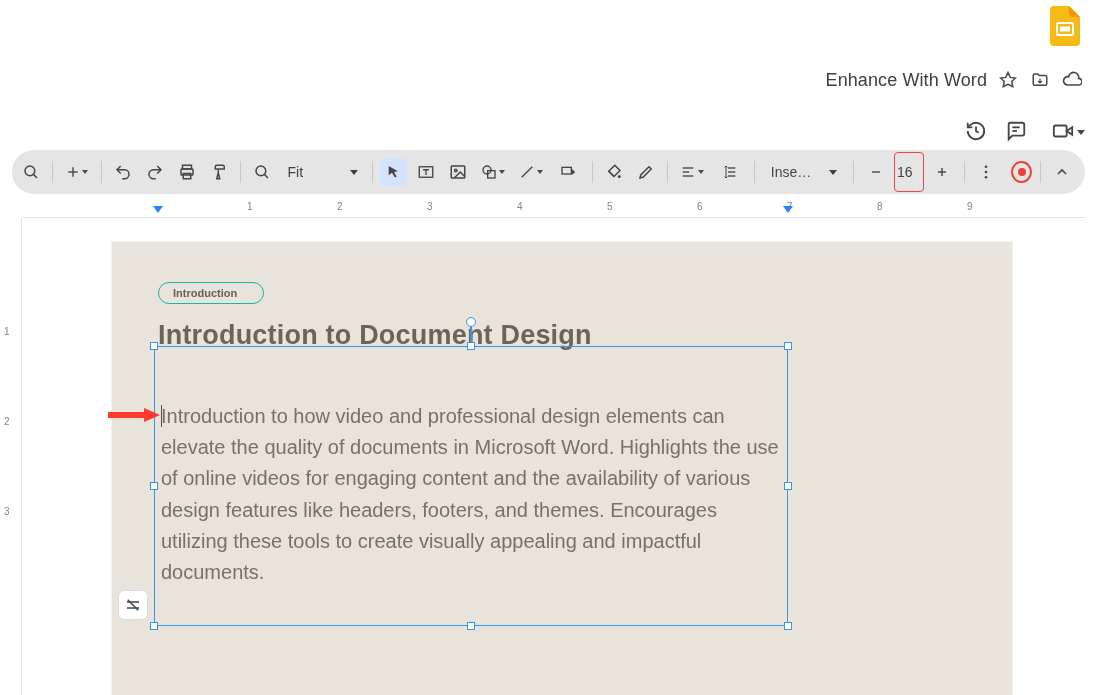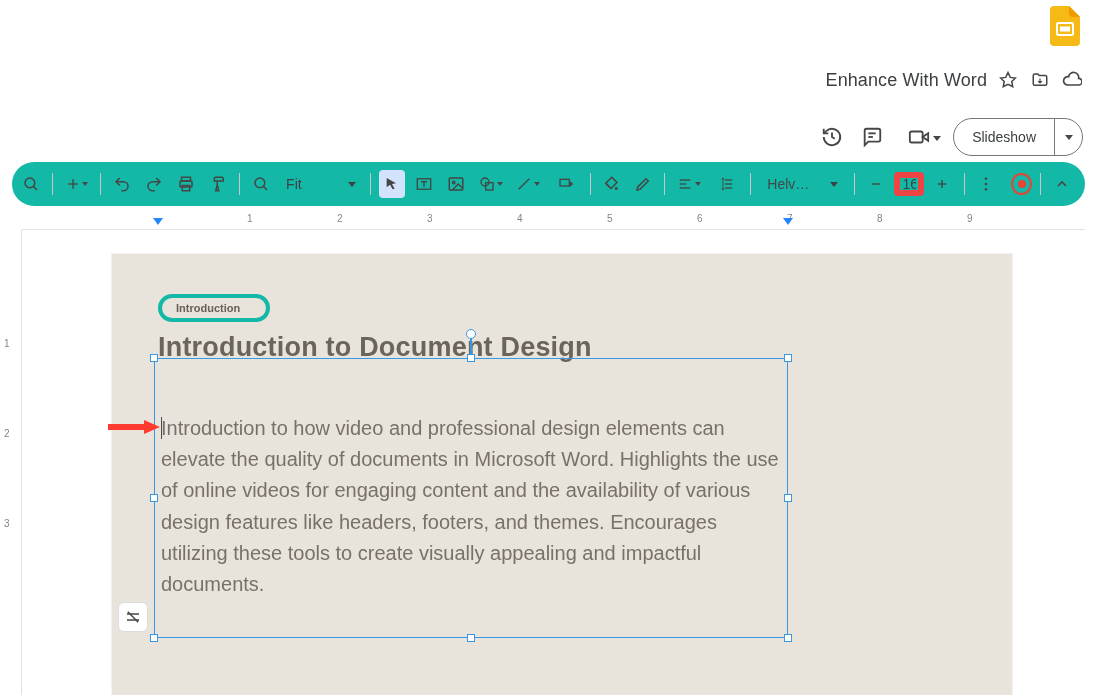--- a/index.html
+++ b/index.html
@@ -37,32 +37,32 @@
   .slideshow-split .ss-main{padding:0 18px;font-size:14px;color:#3c4043;display:flex;align-items:center;height:100%;}
   .slideshow-split .ss-drop{border-left:1px solid #747775;height:100%;width:28px;display:flex;align-items:center;justify-content:center;color:var(--g-icon);}
 
   .share-split{display:flex;align-items:center;height:38px;border-radius:20px;overflow:hidden;}
   .share-split .sh-main{background:var(--g-share-bg);color:#001d35;display:flex;align-items:center;gap:8px;padding:0 16px 0 14px;font-size:14px;font-weight:500;height:100%;}
   .share-split .sh-drop{background:var(--g-share-bg);border-left:1px solid #8ccaf0;height:100%;width:28px;display:flex;align-items:center;justify-content:center;color:#001d35;}
 
   
   .toolbar-wrap{padding:6px 12px 0 12px;}
   .toolbar{
-    background:#14b8a6;border-radius:24px;height:44px;display:flex;align-items:center;
+    background:#e5e5e5;border-radius:24px;height:44px;display:flex;align-items:center;
     gap:6px;padding:0 10px 0 6px;
   }
   .tb-btn{width:28px;height:28px;display:flex;align-items:center;justify-content:center;color:var(--g-icon);border-radius:4px;}
   .tb-btn.sel{background:#d3e3fd;}
   .tb-sep{width:1px;height:22px;background:#c7c7c7;margin:0 2px;}
   .zoom-box{display:flex;align-items:center;gap:4px;padding:0 6px;height:28px;}
   .zoom-box .ztxt{font-size:14px;color:#3c4043;min-width:24px;}
   .font-box{display:flex;align-items:center;gap:14px;padding:0 8px;height:28px;min-width:78px;}
   .font-box .ftxt{font-size:14px;color:var(--g-icon);white-space:nowrap;overflow:hidden;text-overflow:ellipsis;max-width:56px;}
   .fs-box{display:flex;align-items:center;gap:4px;height:28px;}
-  .fs-input{width:30px;height:24px;border:6px solid #ef4444;border-radius:4px;text-align:left;font-size:14px;background:transparent;color:#3c4043;}
+  .fs-input{width:30px;height:40px;border:1px solid #ef4444;border-radius:4px;text-align:left;font-size:14px;background:transparent;color:#3c4043;}
 
   .rec-badge{width:22px;height:22px;border:2px solid #ea4335;border-radius:50%;display:flex;align-items:center;justify-content:center;}
   .rec-badge .dot{width:8px;height:8px;background:#ea4335;border-radius:50%;}
 
   
   .workspace{position:relative;margin-top:6px;height:592px;overflow:hidden;}
   .ruler-h{position:absolute;left:22px;right:12px;top:0;height:18px;border-bottom:1px solid #e1e3e1;display:flex;align-items:flex-end;}
   .ruler-h .tick-lbl{position:absolute;font-size:10px;color:#80868b;top:1px;}
   .ruler-h .ind{position:absolute;top:6px;}
   .ind-tri-down{width:0;height:0;border-left:5px solid transparent;border-right:5px solid transparent;}
@@ -74,21 +74,21 @@
 
   .canvas{position:absolute;left:22px;right:12px;top:18px;bottom:48px;overflow:hidden;background:#fff;}
 
   .slide{
     position:absolute;left:90px;top:24px;width:900px;height:510px;background:var(--slide-bg);
     box-shadow:0 0 0 1px rgba(0,0,0,.05);
   }
 
   .pill{
     position:absolute;left:46px;top:40px;padding:4px 26px 4px 14px;
-    border:4px solid #14b8a6;border-radius:14px;font-size:11px;color:#676055;font-weight:600;
+    border:1px solid #14b8a6;border-radius:14px;font-size:11px;color:#676055;font-weight:600;
   }
 
   .slide-title{
     position:absolute;left:46px;top:78px;font-size:27px;font-weight:700;color:#6b645a;
     font-family:"Helvetica Neue",Arial,sans-serif;letter-spacing:.2px;
   }
 
   .textbox-sel{
     position:absolute;left:42px;top:104px;width:634px;height:280px;
     border:1.5px solid #3b97e3;
@@ -173,28 +173,20 @@
           <line x1="8" y1="12" x2="13" y2="12"></line>
         </svg>
     </span>
     <span class="hr-icon" style="position:relative;width:40px;">
       <svg width="22" height="22" viewBox="0 0 24 24" fill="none" stroke="currentColor" stroke-width="2">
           <rect x="2" y="6" width="14" height="12" rx="2"></rect>
           <polygon points="22 8 16 12 22 16 22 8"></polygon>
         </svg>
       <span class="caret-down" style="position:absolute;right:-2px;top:12px;"></span>
     </span>
-    <div class="slideshow-split">
-      <div class="ss-main">
-          <span>Slideshow</span>
-        </div>
-      <div class="ss-drop">
-          <span class="caret-down"></span>
-        </div>
-    </div>
   </div>
 </div>
 
 <div class="toolbar-wrap">
   <div class="toolbar">
     <div class="tb-btn">
         <svg width="18" height="18" viewBox="0 0 24 24" fill="none" stroke="currentColor" stroke-width="2">
           <circle cx="10.5" cy="10.5" r="6.5"></circle>
           <line x1="20" y1="20" x2="15.2" y2="15.2"></line>
         </svg>
@@ -310,21 +302,21 @@
           <line x1="9" y1="6" x2="20" y2="6"></line>
           <line x1="9" y1="12" x2="20" y2="12"></line>
           <line x1="9" y1="18" x2="20" y2="18"></line>
           <polyline points="4 5 6 3 8 5" stroke-width="1.5"></polyline>
           <polyline points="4 19 6 21 8 19" stroke-width="1.5"></polyline>
           <line x1="6" y1="3" x2="6" y2="21" stroke-width="1.5"></line>
         </svg>
       </div>
     <div class="tb-sep"></div>
     <div class="font-box">
-      <span class="ftxt">Helvet…</span>
+      <span class="ftxt">Insert…</span>
       <span class="caret-down"></span>
     </div>
     <div class="tb-sep"></div>
     <div class="fs-box">
       <div class="tb-btn">
           <svg width="14" height="14" viewBox="0 0 24 24" stroke="currentColor" stroke-width="2.4">
             <line x1="5" y1="12" x2="19" y2="12"></line>
           </svg>
         </div>
       <input class="fs-input" value="16" style="">

